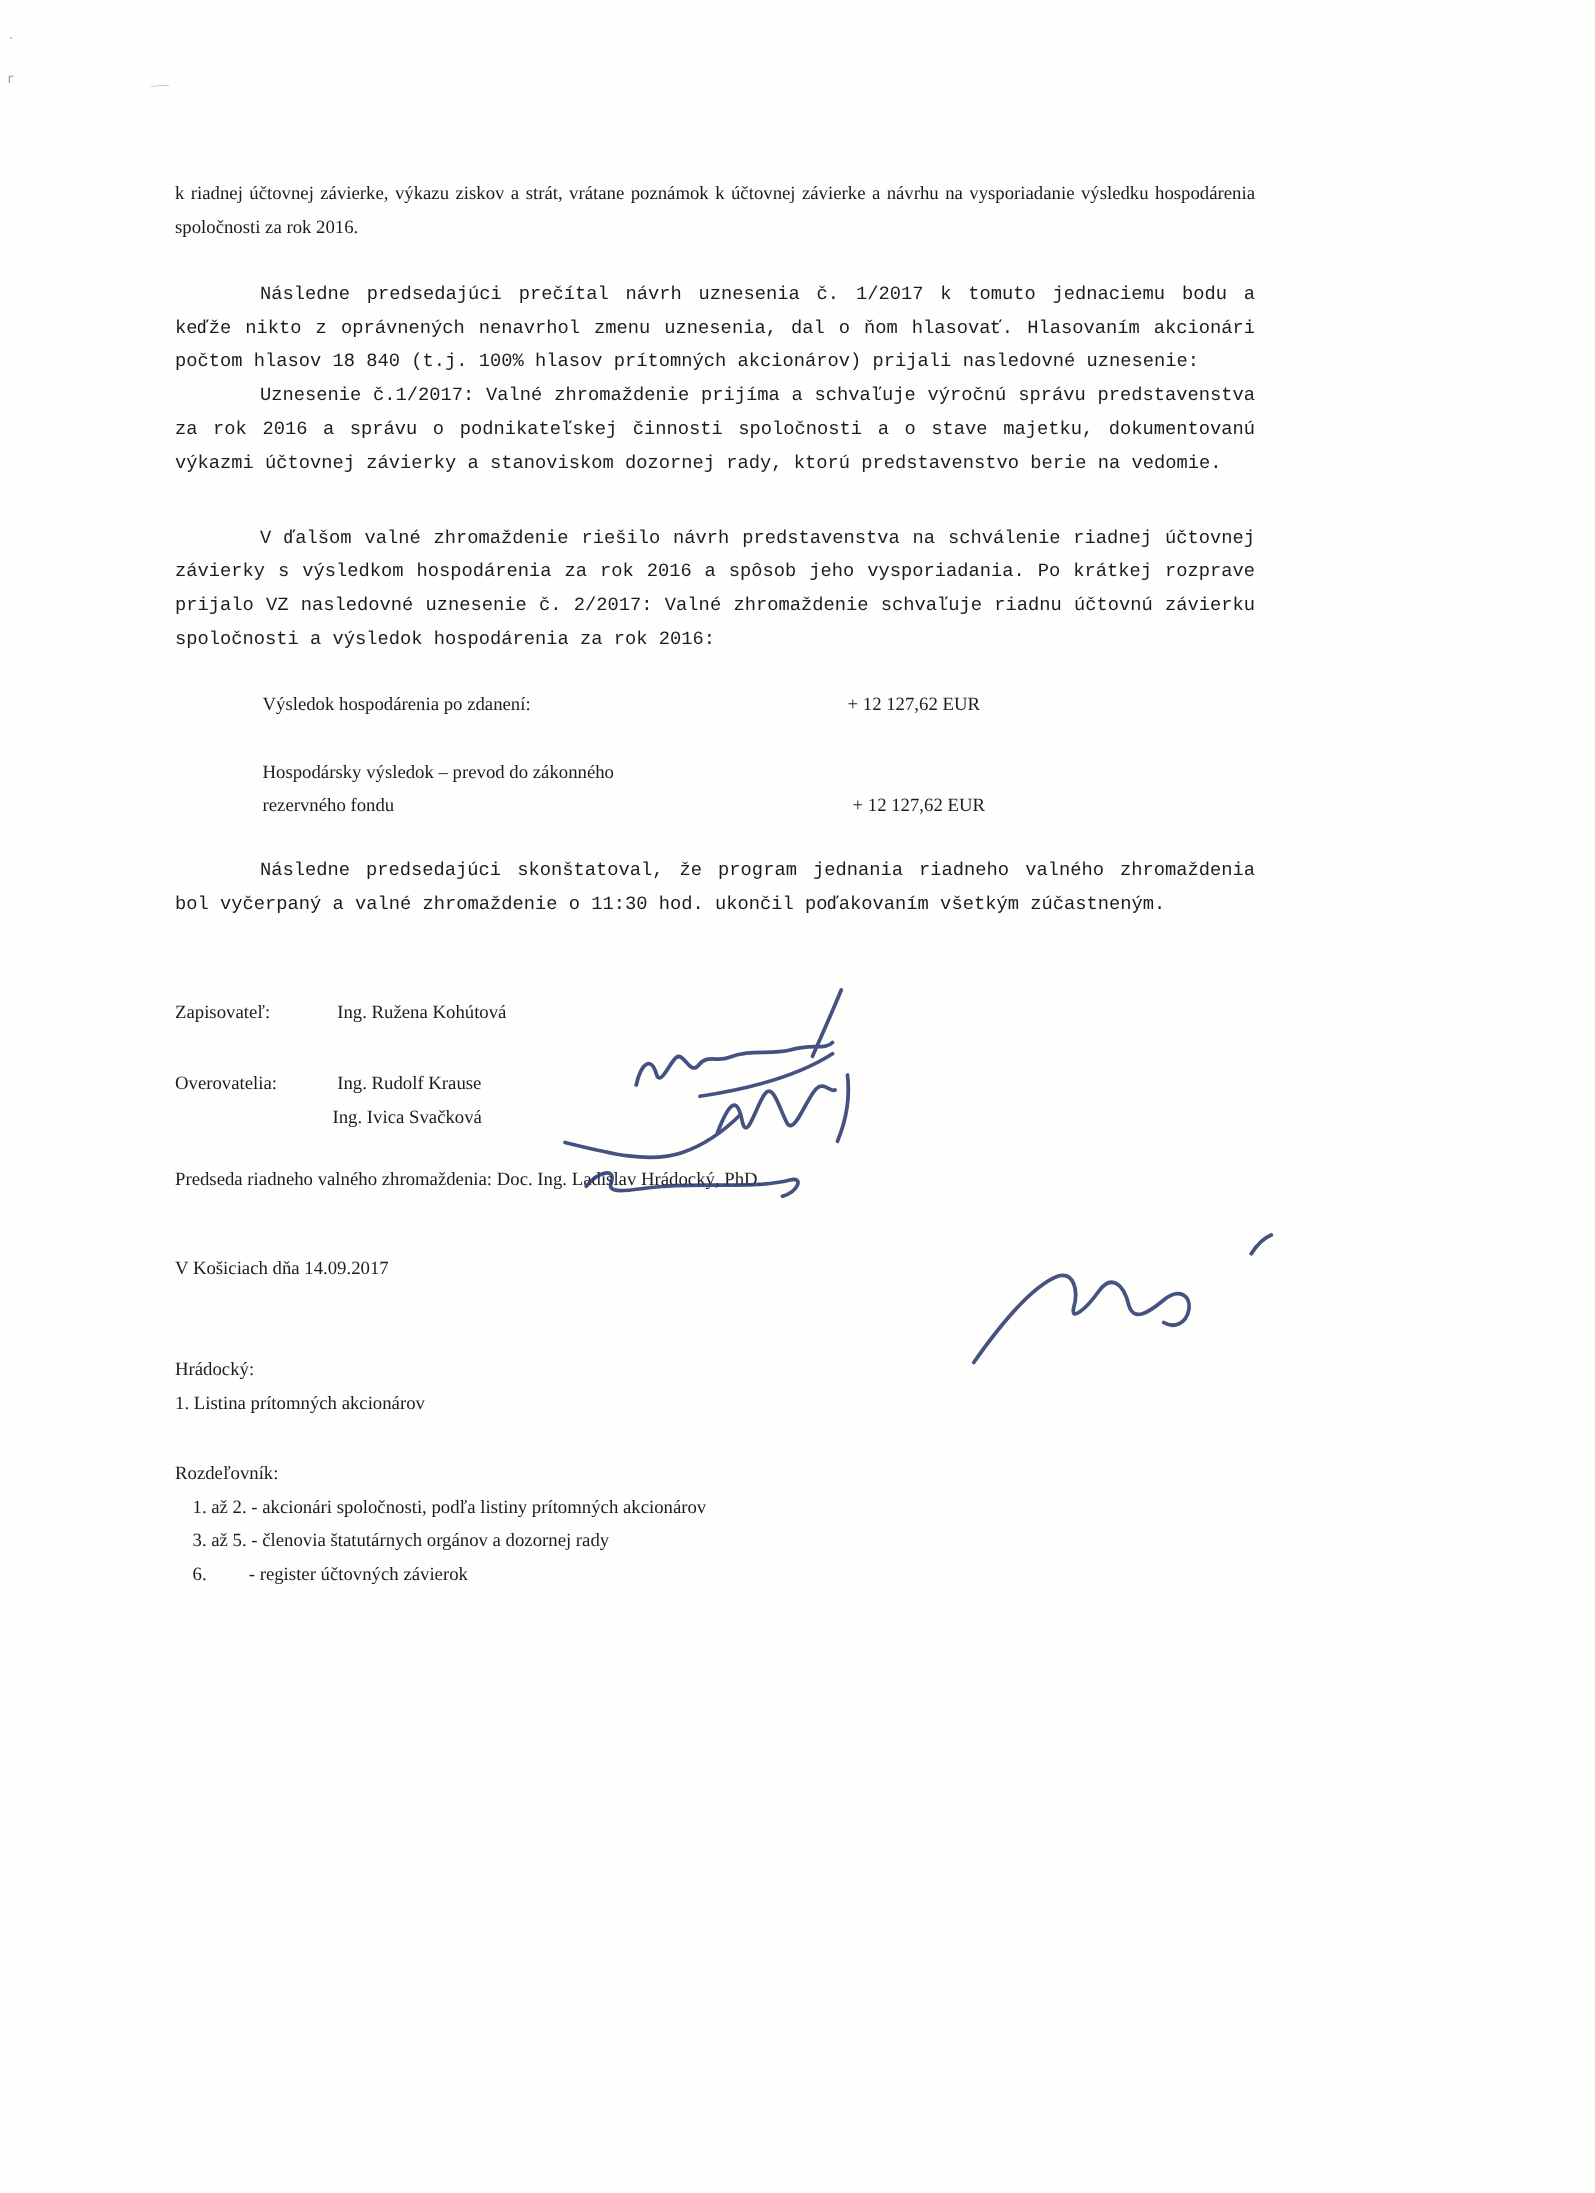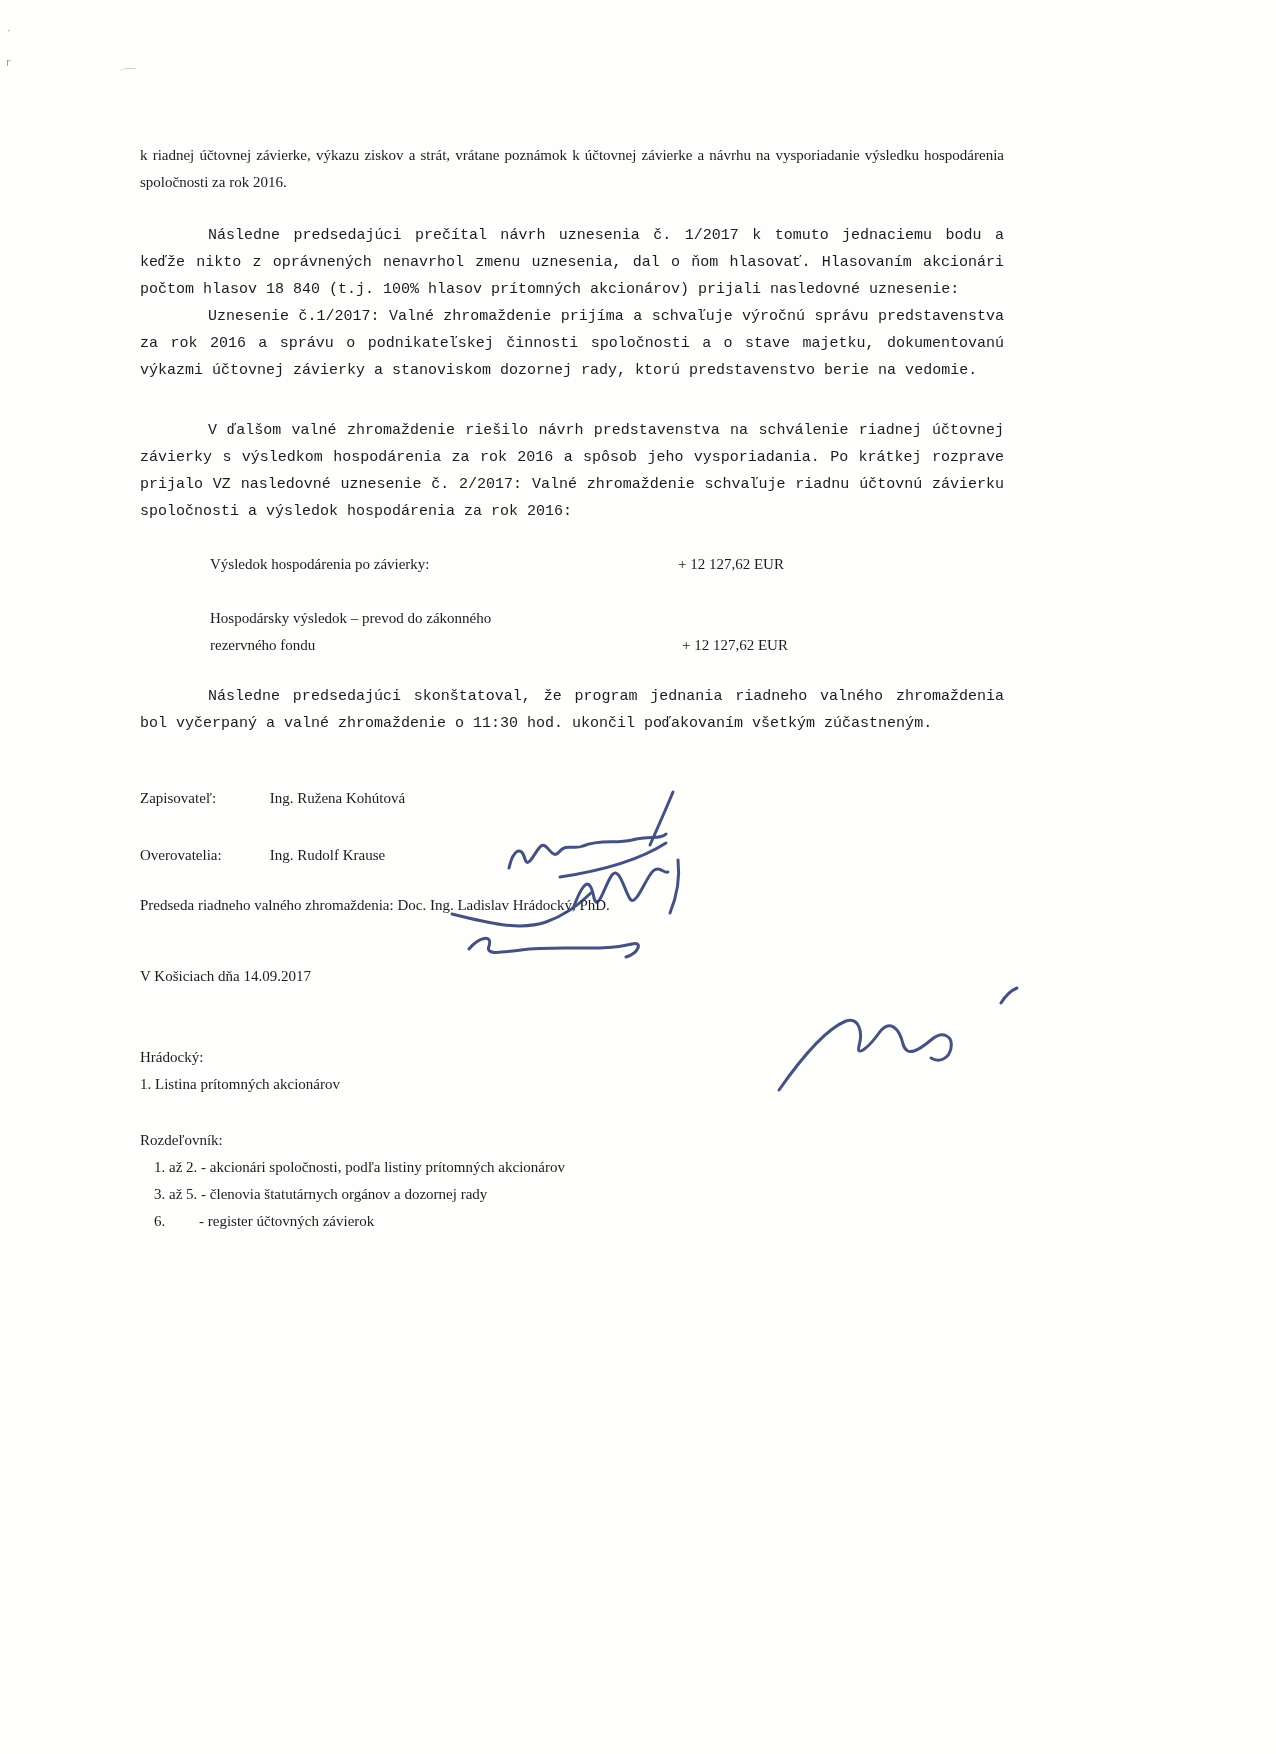--- a/index.html
+++ b/index.html
@@ -29,21 +29,21 @@
     font-size: 15px;
     line-height: 27px;
   }
   .para {
     margin: 0;
     text-align: justify;
   }
   .indent { text-indent: 68px; font-family: Liberation Mono, monospace; }
   .mb-blank  { margin-bottom: 26px; }
   .mb-small  { margin-bottom: 33px; }
-  .mb-big    { margin-bottom: 48px; }
+  .mb-big    { margin-bottom: 60px; }
 
   
   .result-row {
     position: relative;
     padding-left: 70px;
     margin-bottom: 27px;
   }
   .result-row .result-value {
     position: absolute;
     left: 538px;
@@ -107,21 +107,21 @@
 
     <p class="para mb-blank">k riadnej účtovnej závierke, výkazu ziskov a strát, vrátane poznámok k  účtovnej závierke a návrhu na vysporiadanie výsledku hospodárenia spoločnosti za rok 2016.</p>
 
     <p class="para indent">Následne predsedajúci prečítal návrh uznesenia č. 1/2017 k tomuto jednaciemu bodu a keďže nikto z oprávnených nenavrhol zmenu uznesenia, dal o ňom hlasovať. Hlasovaním akcionári počtom hlasov 18 840 (t.j. 100% hlasov prítomných akcionárov) prijali nasledovné uznesenie:</p>
 
     <p class="para indent mb-small">Uznesenie č.1/2017: Valné zhromaždenie prijíma a schvaľuje výročnú správu predstavenstva za rok 2016 a správu o podnikateľskej činnosti spoločnosti a o stave majetku, dokumentovanú výkazmi účtovnej závierky a stanoviskom dozornej rady, ktorú predstavenstvo berie na vedomie.</p>
 
     <p class="para indent mb-blank">V ďalšom valné zhromaždenie riešilo návrh predstavenstva na schválenie riadnej účtovnej závierky s výsledkom hospodárenia za rok 2016 a spôsob jeho vysporiadania. Po krátkej rozprave prijalo VZ nasledovné uznesenie č. 2/2017: Valné zhromaždenie schvaľuje riadnu účtovnú závierku spoločnosti a výsledok hospodárenia za rok 2016:</p>
 
     <div class="result-row">
-      <span class="result-label">Výsledok hospodárenia po závierky:</span>
+      <span class="result-label">Výsledok hospodárenia po zdanení:</span>
       <span class="result-value">+  12 127,62  EUR</span>
     </div>
 
     <div class="result-row two-line">
       <span class="result-label">
         <span>Hospodársky výsledok – prevod do zákonného</span><br>
         <span>rezervného fondu</span>
       </span>
       <span class="result-value">+ 12 127,62  EUR</span>
     </div>
@@ -129,20 +129,23 @@
     <p class="para indent mb-big" style="margin-top:24px;">Následne predsedajúci skonštatoval, že program jednania riadneho valného zhromaždenia bol vyčerpaný a valné zhromaždenie o 11:30 hod. ukončil  poďakovaním všetkým zúčastneným.</p>
 
     <p class="sig-line sig-gap-1" style="margin-top:10px;">
       <span class="sig-role">Zapisovateľ:</span>
       <span class="sig-name">Ing. Ružena Kohútová</span>
     </p>
 
     <p class="sig-line">
       <span class="sig-role">Overovatelia:</span>
       <span class="sig-name">Ing. Rudolf Krause</span>
+    </p>
+    <p class="sig-line sig-indent">
+      <span class="sig-name">Ing. Ivica Svačková</span>
     </p>
 
     <p class="para" style="margin-top:23px; margin-bottom:44px;">Predseda riadneho valného zhromaždenia: Doc. Ing. Ladislav Hrádocký, PhD.</p>
 
     <p class="para" style="margin-bottom:52px; margin-top:26px;">V Košiciach dňa 14.09.2017</p>
 
     <p class="para" style="margin-top:54px;">Hrádocký:</p>
     <p class="para">1. Listina prítomných akcionárov</p>
 
     <p class="para" style="margin-top:29px;">Rozdeľovník:</p>

